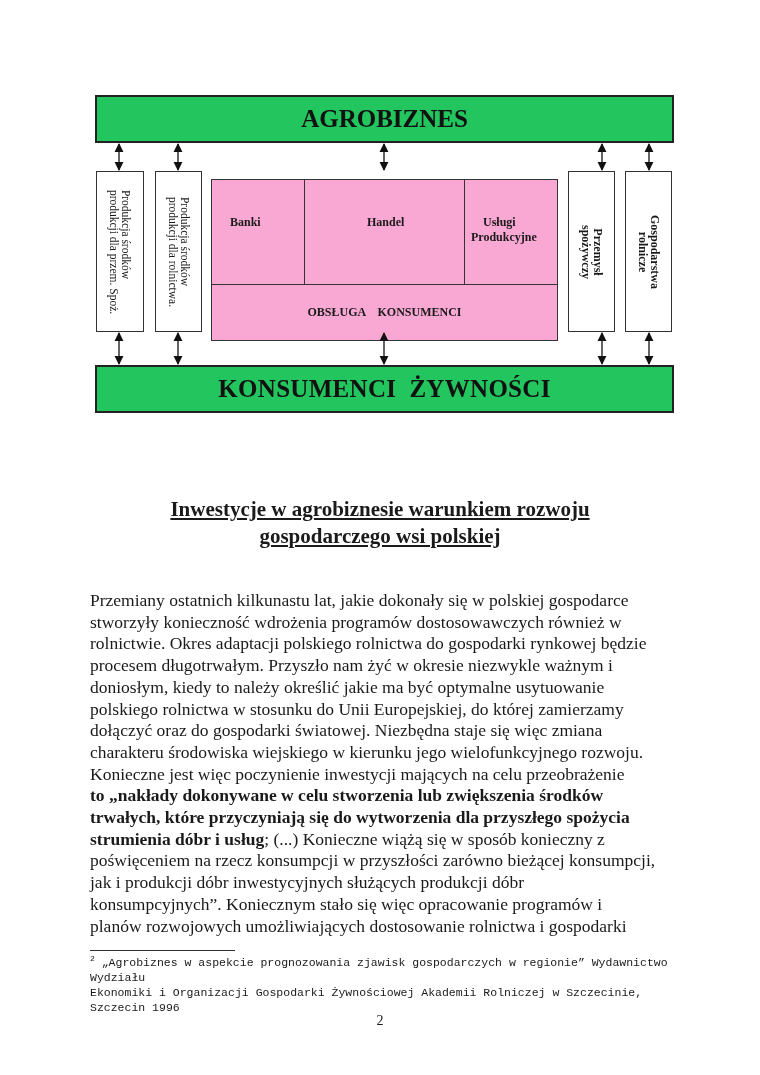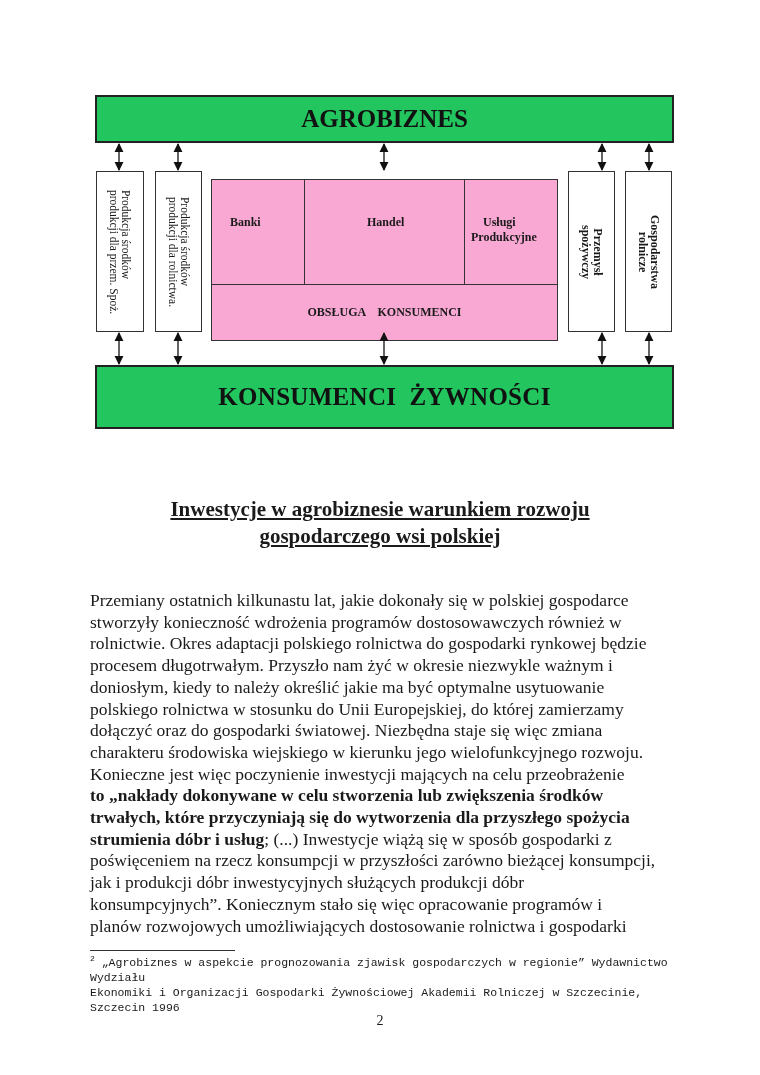--- a/index.html
+++ b/index.html
@@ -1,20 +1,20 @@
 <!DOCTYPE html>
 <html><head>
 <meta charset="utf-8">
 <style>
   html, body { margin: 0; padding: 0; background: #ffffff; }
   body { width: 760px; height: 1075px; position: relative; overflow: hidden; font-family: "Liberation Serif", serif; color: #1a1a1a; }
   .abs { position: absolute; }
   .bar { position: absolute; background: #22c55e; border: 2px solid #222; box-sizing: border-box; display: flex; align-items: center; justify-content: center; font-weight: bold; color: #111; font-family: "Liberation Serif", serif; }
   #top-bar { left: 95px; top: 95px; width: 579px; height: 48px; font-size: 25px; }
-  #bottom-bar { left: 95px; top: 365px; width: 579px; height: 64px; font-size: 25px; letter-spacing: 0.3px; }
+  #bottom-bar { left: 95px; top: 365px; width: 579px; height: 48px; font-size: 25px; letter-spacing: 0.3px; }
   .vbox { position: absolute; top: 171px; height: 161px; border: 1.5px solid #333; box-sizing: border-box; background: #fff; }
   .vtext { position: absolute; left: 50%; top: 50%; transform: translate(-50%,-50%) rotate(90deg); white-space: nowrap; font-size: 11.5px; line-height: 12px; text-align: left; font-family: "Liberation Serif", serif; }
   .vtext.bold { font-weight: bold; text-align: center; font-size: 12px; }
   #box-spoz { left: 96px; width: 48px; }
   #box-roln { left: 155px; width: 47px; }
   #box-przem { left: 568px; width: 47px; }
   #box-gosp { left: 625px; width: 47px; }
   #center-box { position: absolute; left: 211px; top: 171px; width: 347px; height: 162px; border: 1.5px solid #333; box-sizing: border-box; background: #f9a8d4; margin-top: 8px; }
   .cell { position: absolute; box-sizing: border-box; font-weight: bold; font-size: 12px; font-family: "Liberation Serif", serif; }
   #cell-banki { left: 0; top: 0; width: 93px; height: 104px; border-right: 1.5px solid #333; }
@@ -113,21 +113,21 @@
   <span class="ln">stworzyły konieczność wdrożenia programów dostosowawczych również w</span>
   <span class="ln">rolnictwie. Okres adaptacji polskiego rolnictwa do gospodarki rynkowej będzie</span>
   <span class="ln">procesem długotrwałym. Przyszło nam żyć w okresie niezwykle ważnym i</span>
   <span class="ln">doniosłym, kiedy to należy określić jakie ma być optymalne usytuowanie</span>
   <span class="ln">polskiego rolnictwa w stosunku do Unii Europejskiej, do której zamierzamy</span>
   <span class="ln">dołączyć oraz do gospodarki światowej. Niezbędna staje się więc zmiana</span>
   <span class="ln">charakteru środowiska wiejskiego w kierunku jego wielofunkcyjnego rozwoju.</span>
   <span class="ln">Konieczne jest więc poczynienie inwestycji mających na celu przeobrażenie</span>
   <b class="ln">to „nakłady dokonywane w celu stworzenia lub zwiększenia środków</b>
   <b class="ln">trwałych, które przyczyniają się do wytworzenia dla przyszłego spożycia</b>
-  <span class="ln"><b>strumienia dóbr i usług</b><span>; (...) Inwestycje wiążą się w sposób gospodarki z</span></span>
+  <span class="ln"><b>strumienia dóbr i usług</b><span>; (...) Konieczne wiążą się w sposób konieczny z</span></span>
   <span class="ln">poświęceniem na rzecz konsumpcji w przyszłości zarówno bieżącej konsumpcji,</span>
   <span class="ln">jak i produkcji dóbr inwestycyjnych służących produkcji dóbr</span>
   <span class="ln">konsumpcyjnych”. Koniecznym stało się więc opracowanie programów i</span>
   <span class="ln">planów rozwojowych umożliwiających dostosowanie rolnictwa i gospodarki</span>
 </div>
 
 <div id="footnote-rule"></div>
 <div id="footnote">
   <div><sup>2</sup><span> „Agrobiznes w aspekcie prognozowania zjawisk gospodarczych w regionie” Wydawnictwo Wydziału</span></div>
   <div>Ekonomiki i Organizacji Gospodarki Żywnościowej Akademii Rolniczej w Szczecinie, Szczecin 1996</div>

